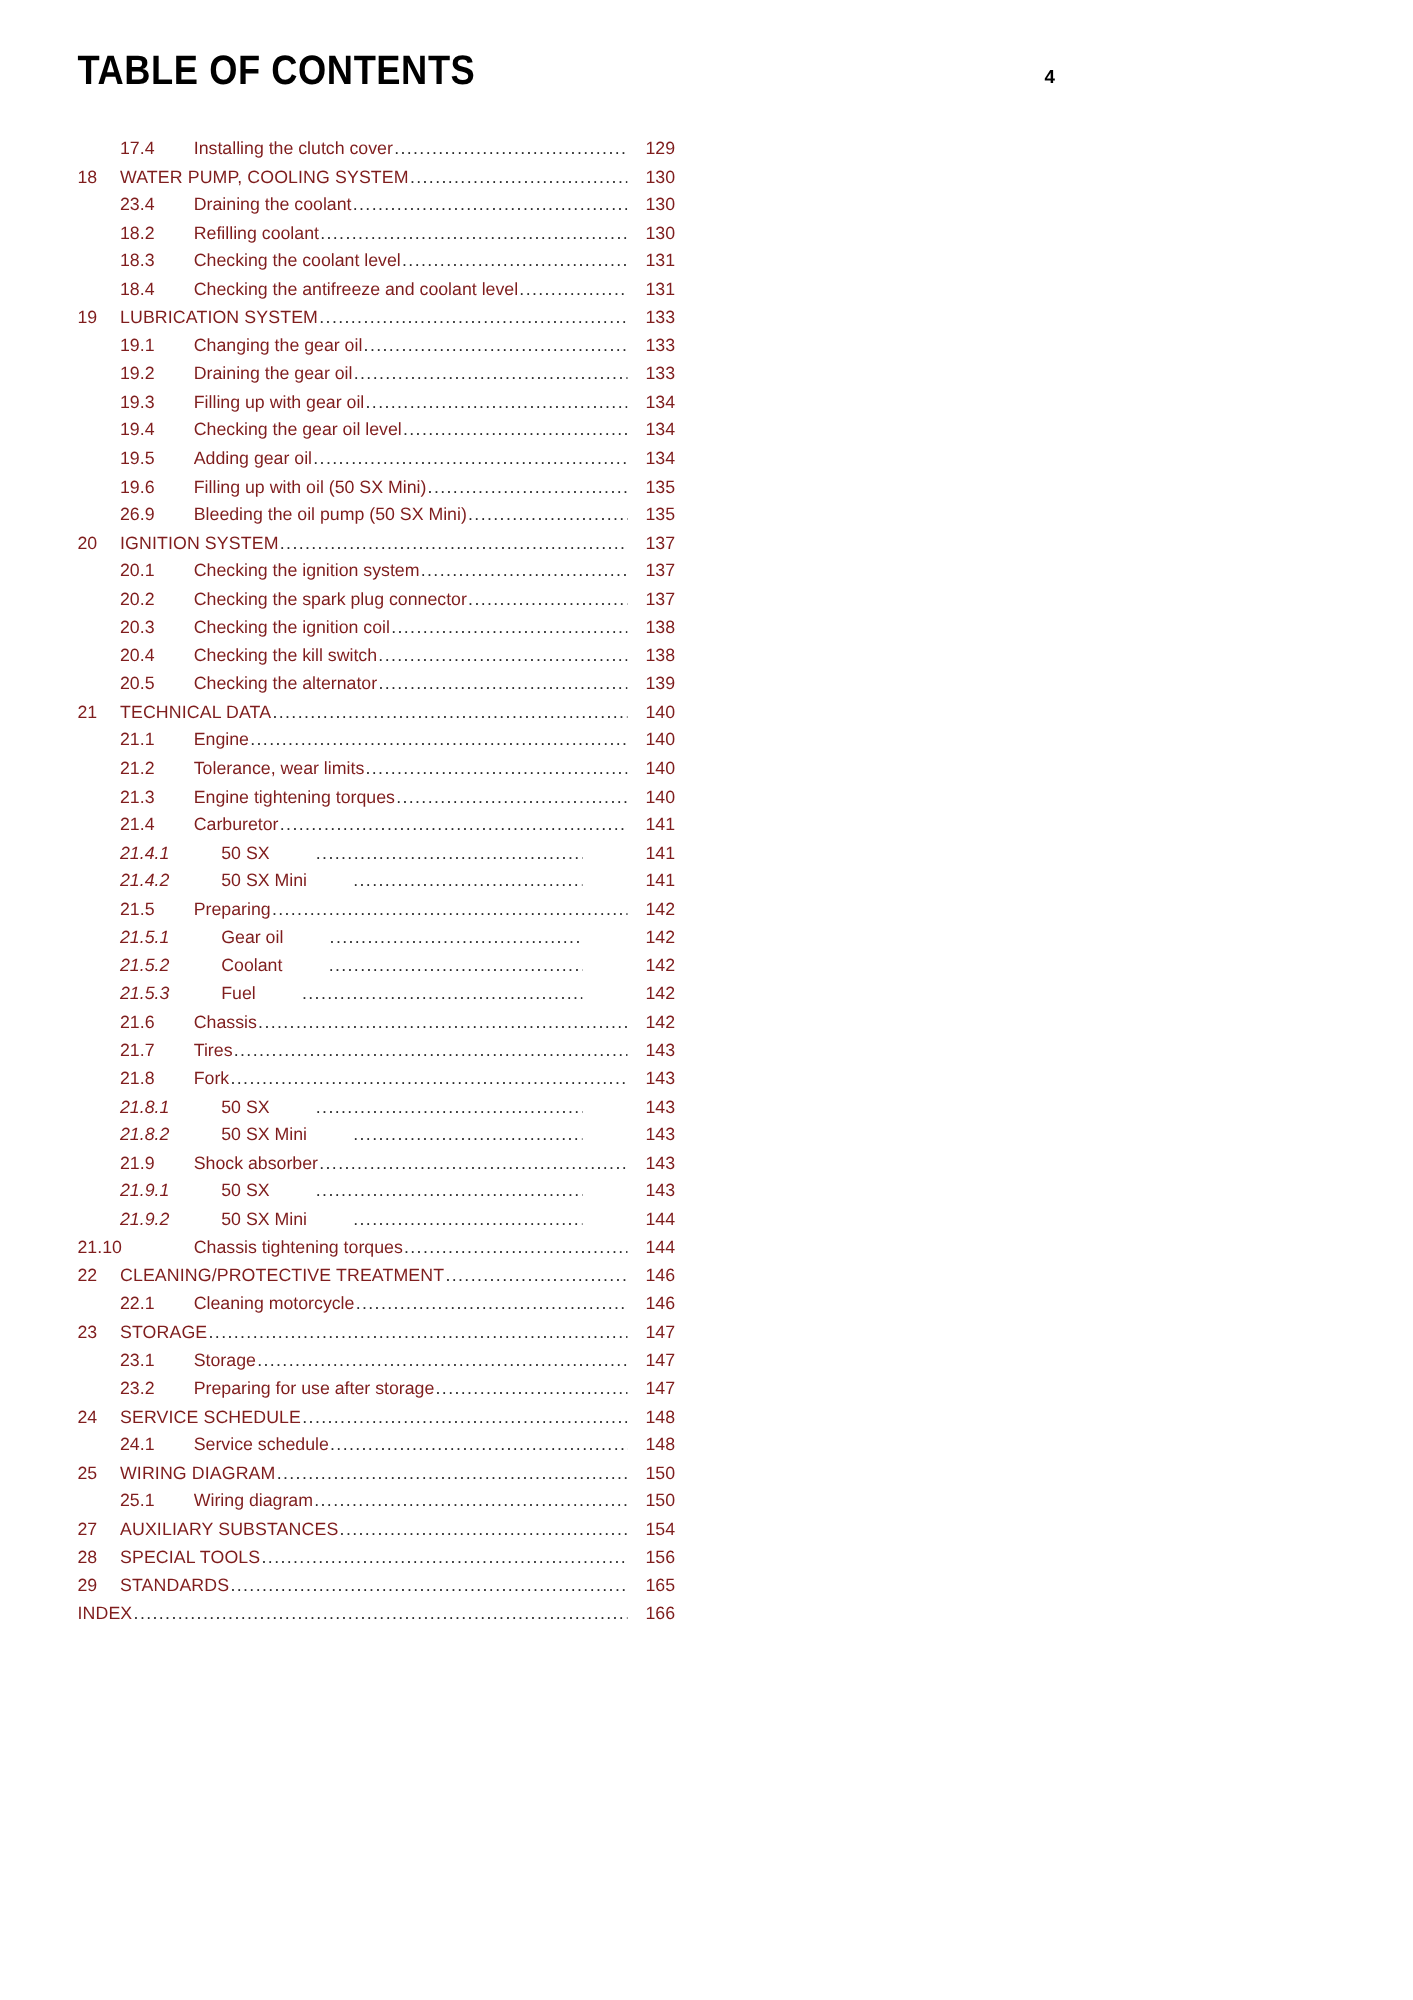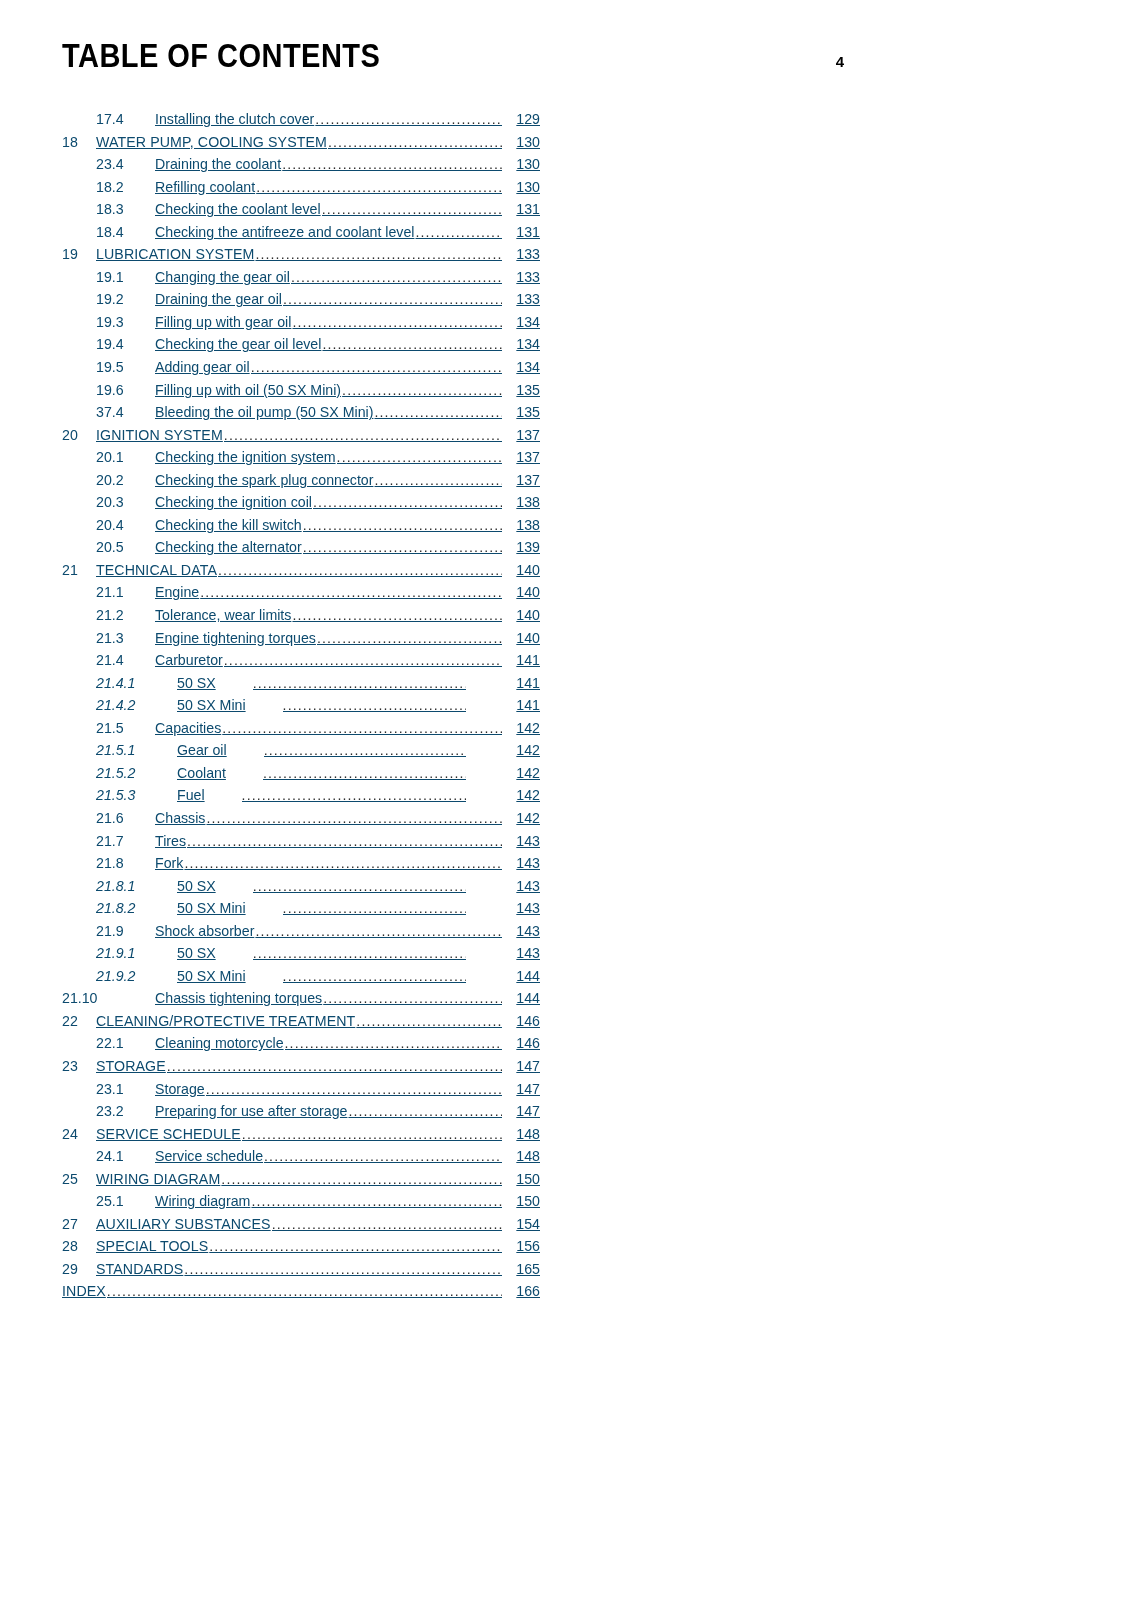--- a/index.html
+++ b/index.html
@@ -54,41 +54,40 @@
     left: 62px;
     top: 108px;
     width: 478px;
   }
   .toc-row {
     display: flex;
     align-items: baseline;
     height: 22.55px;
     font-size: 14.2px;
     line-height: 22.55px;
-    color: #0c4a6e;
+    color: #7f1d1d;
     white-space: nowrap;
   }
   
   .num {
     flex: 0 0 auto;
     text-align: left;
   }
   .lvl1 > .num { width: 34px; margin-left: 0px; }
   .lvl2 > .num { width: 59px; margin-left: 34px; }
   .lvl3 > .num { width: 59px; margin-left: 34px; font-style: italic; }
   .lvl1w > .num { width: 93px; margin-left: 0px; }
 
   
   .entry {
     flex: 1 1 auto;
     display: flex;
     align-items: flex-end;
     min-width: 0;
     overflow: hidden;
-    text-decoration: underline;
   }
   .lvl3 .entry { padding-left: 22px; gap: 36px; }
 
   .label {
     flex: 0 0 auto;
   }
   .leader {
     flex: 1 1 auto;
     overflow: hidden;
     white-space: nowrap;
@@ -215,21 +214,21 @@
     </div>
     <div class="toc-row lvl2">
       <span class="num">19.6</span>
       <span class="entry">
         <span class="label">Filling up with oil (50 SX Mini)</span>
         <span class="leader"></span>
         <span class="pageno">135</span>
       </span>
     </div>
     <div class="toc-row lvl2">
-      <span class="num">37.4</span>
+      <span class="num">26.9</span>
       <span class="entry">
         <span class="label">Bleeding the oil pump (50 SX Mini)</span>
         <span class="leader"></span>
         <span class="pageno">135</span>
       </span>
     </div>
     <div class="toc-row lvl1 upper">
       <span class="num">20</span>
       <span class="entry">
         <span class="label">IGNITION SYSTEM</span>
@@ -329,21 +328,21 @@
       <span class="num">21.4.2</span>
       <span class="entry">
         <span class="label">50 SX Mini</span>
         <span class="leader"></span>
         <span class="pageno">141</span>
       </span>
     </div>
     <div class="toc-row lvl2">
       <span class="num">21.5</span>
       <span class="entry">
-        <span class="label">Capacities</span>
+        <span class="label">Preparing</span>
         <span class="leader"></span>
         <span class="pageno">142</span>
       </span>
     </div>
     <div class="toc-row lvl3">
       <span class="num">21.5.1</span>
       <span class="entry">
         <span class="label">Gear oil</span>
         <span class="leader"></span>
         <span class="pageno">142</span>

